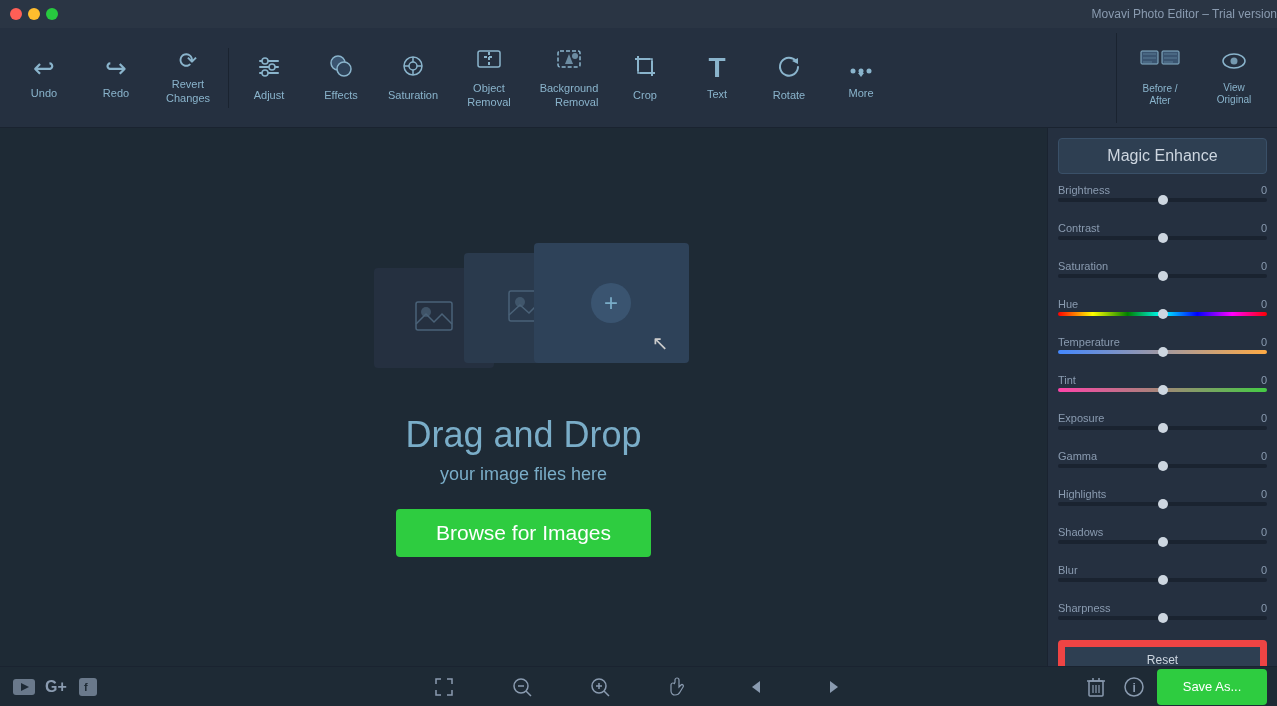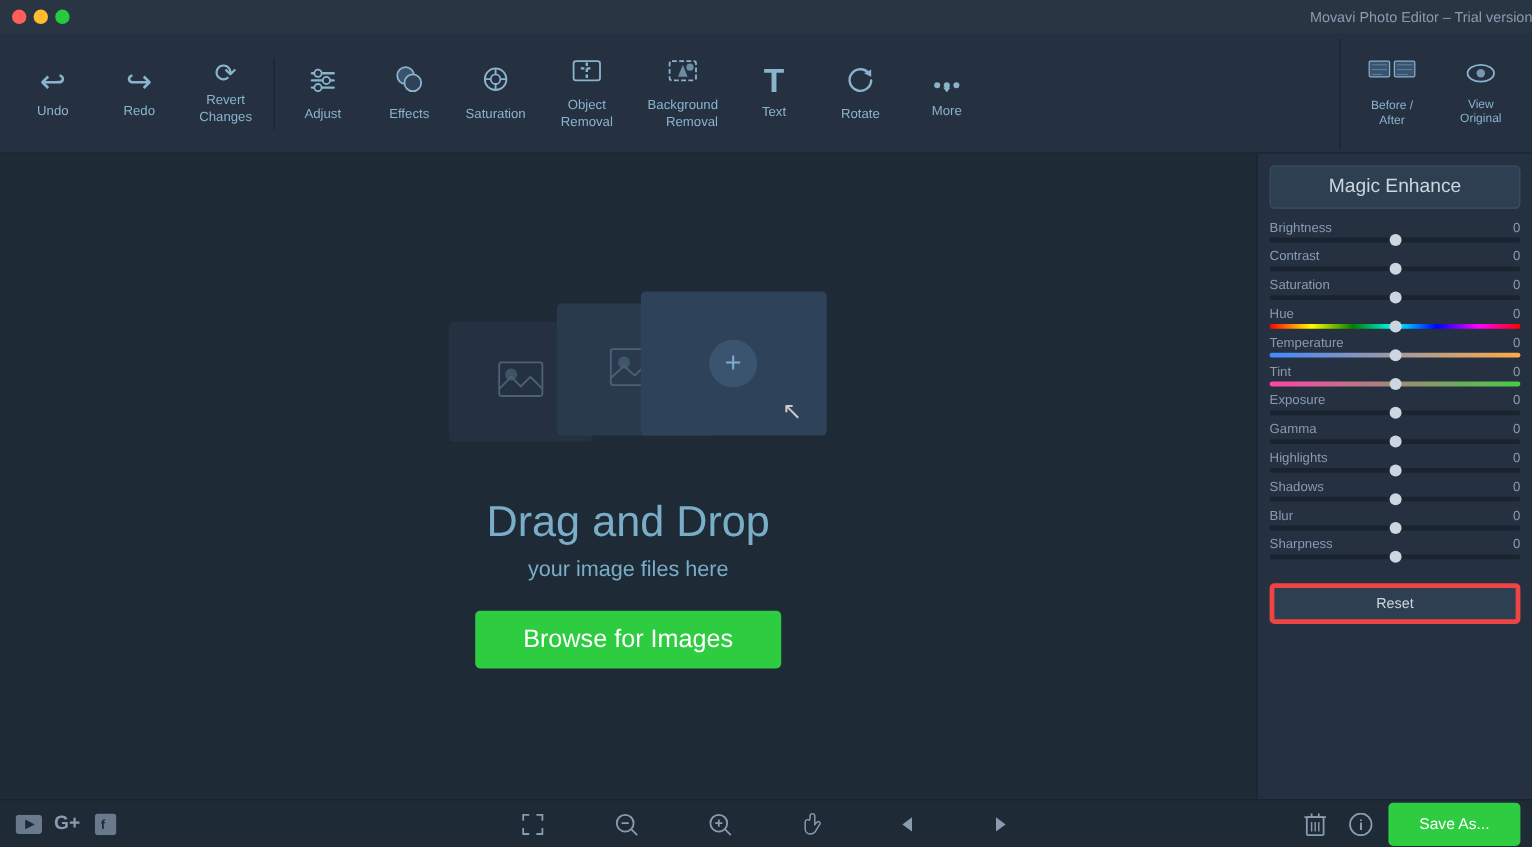--- a/index.html
+++ b/index.html
@@ -243,21 +243,21 @@
       padding: 8px 0;
       font-size: 16px;
       cursor: pointer;
       text-align: center;
     }
 
     .sliders-section {
       padding: 0 10px 10px;
       display: flex;
       flex-direction: column;
-      gap: 2px;
+      gap: 16px;
     }
     .slider-row {
       display: flex;
       flex-direction: column;
       gap: 2px;
       margin-bottom: 4px;
     }
     .slider-header {
       display: flex;
       justify-content: space-between;
@@ -296,21 +296,21 @@
       background: linear-gradient(to right, #4488ff, #ffaa44) !important;
     }
     
     .tint-track {
       background: linear-gradient(to right, #ff44aa, #44cc44) !important;
     }
 
     .reset-btn {
       margin: 6px 10px;
       background: #2e3f52;
-      border: 4px solid #ef4444;
+      border: 7px solid #ef4444;
       color: #cdd6e0;
       border-radius: 4px;
       padding: 6px 0;
       font-size: 12px;
       cursor: pointer;
       text-align: center;
     }
 
     
     .bottom-bar {
@@ -464,20 +464,32 @@
     </div>
     <div class="tool-item tool-item-wide">
       <span class="tool-icon">
         <svg width="28" height="26" viewBox="0 0 28 26" fill="none">
           <rect x="3" y="5" width="22" height="16" rx="2" stroke="#8ab4cc" stroke-width="1.5" fill="none" stroke-dasharray="4,2"></rect>
           <path d="M10 18 L14 8 L18 18 Z" fill="#8ab4cc" opacity="0.7"></path>
           <circle cx="20" cy="10" r="3" fill="#8ab4cc" opacity="0.7"></circle>
         </svg>
       </span>
       <span class="tool-label" style="font-size:11px;color:#8ab4cc;text-align:right;">Background<br>Removal</span>
+    </div>
+    <div class="tool-item">
+      <span class="tool-icon">
+        <svg width="26" height="26" viewBox="0 0 26 26" fill="none">
+          <line x1="6" y1="3" x2="6" y2="18" stroke="#8ab4cc" stroke-width="2"></line>
+          <line x1="3" y1="6" x2="18" y2="6" stroke="#8ab4cc" stroke-width="2"></line>
+          <line x1="20" y1="8" x2="20" y2="23" stroke="#8ab4cc" stroke-width="2"></line>
+          <line x1="8" y1="20" x2="23" y2="20" stroke="#8ab4cc" stroke-width="2"></line>
+          <rect x="6" y="6" width="14" height="14" fill="none" stroke="#8ab4cc" stroke-width="1.5"></rect>
+        </svg>
+      </span>
+      <span class="tool-label">Crop</span>
     </div>
     <div class="tool-item">
       <span class="tool-icon" style="font-size:28px;font-weight:bold;">T</span>
       <span class="tool-label">Text</span>
     </div>
     <div class="tool-item">
       <span class="tool-icon">
         <svg width="26" height="26" viewBox="0 0 26 26" fill="none">
           <path d="M20 8 A9 9 0 1 0 22 14" stroke="#8ab4cc" stroke-width="2" fill="none" stroke-linecap="round"></path>
           <polygon points="22,5 22,11 16,8" fill="#8ab4cc"></polygon>

